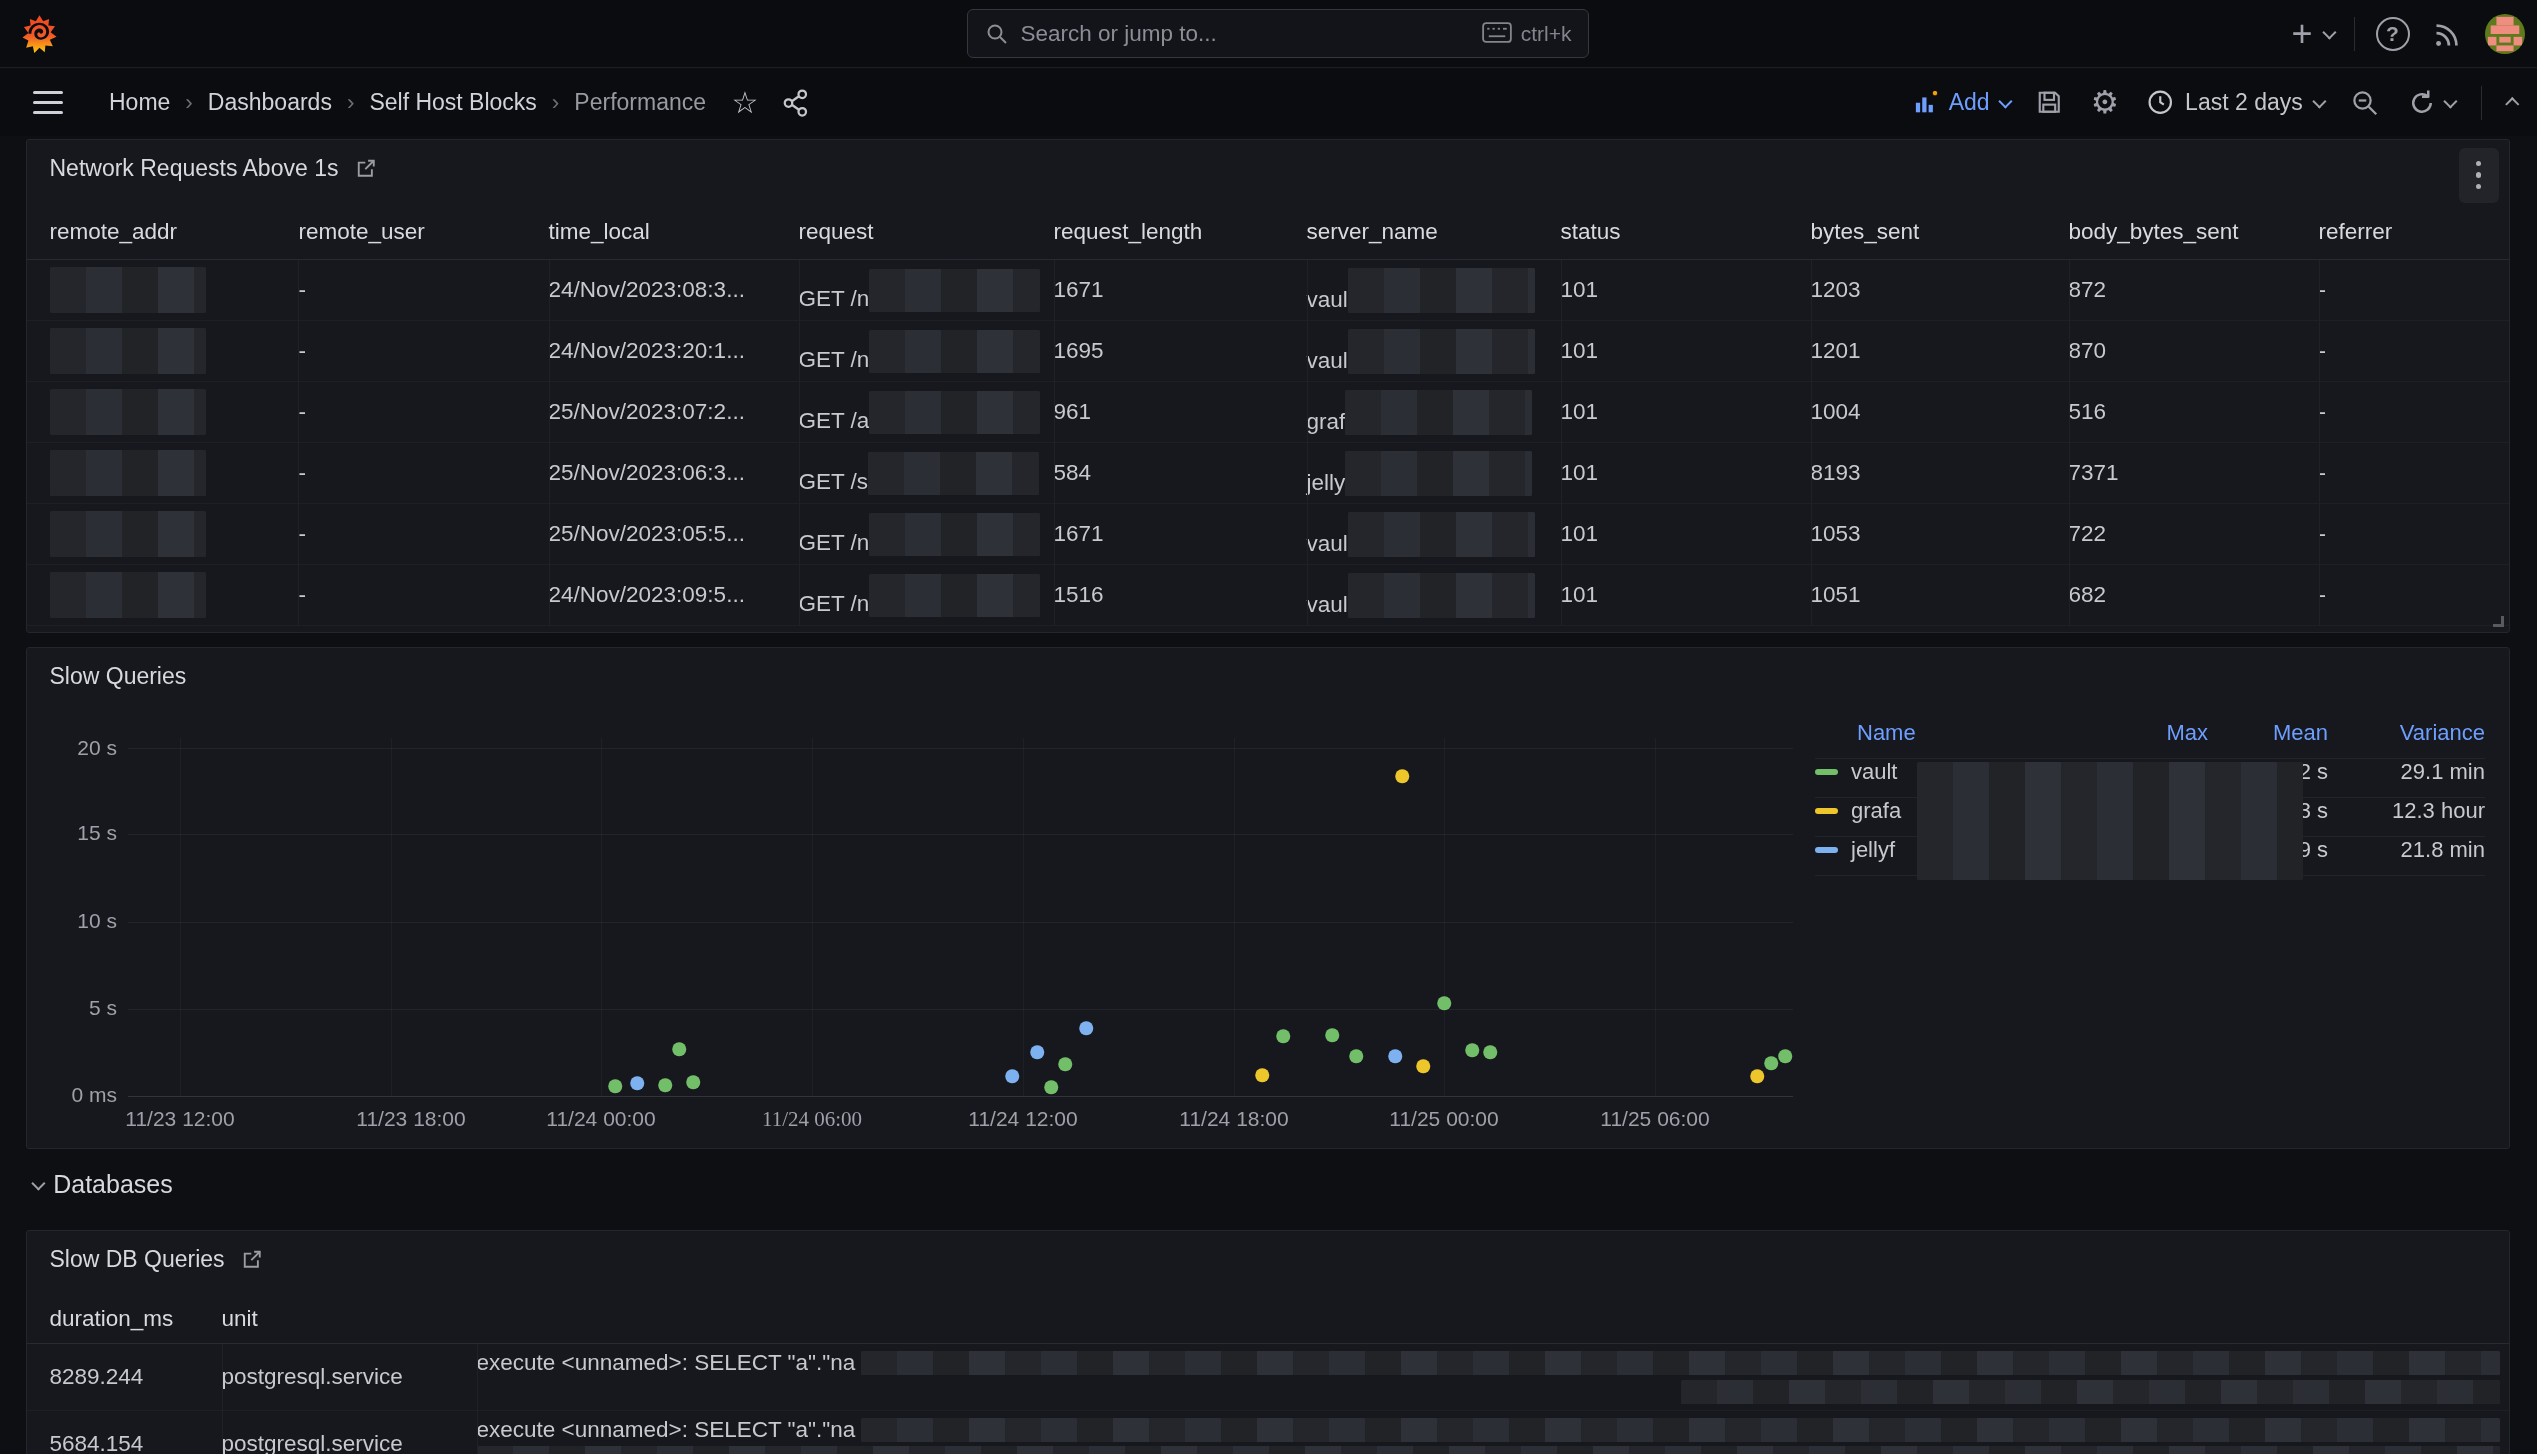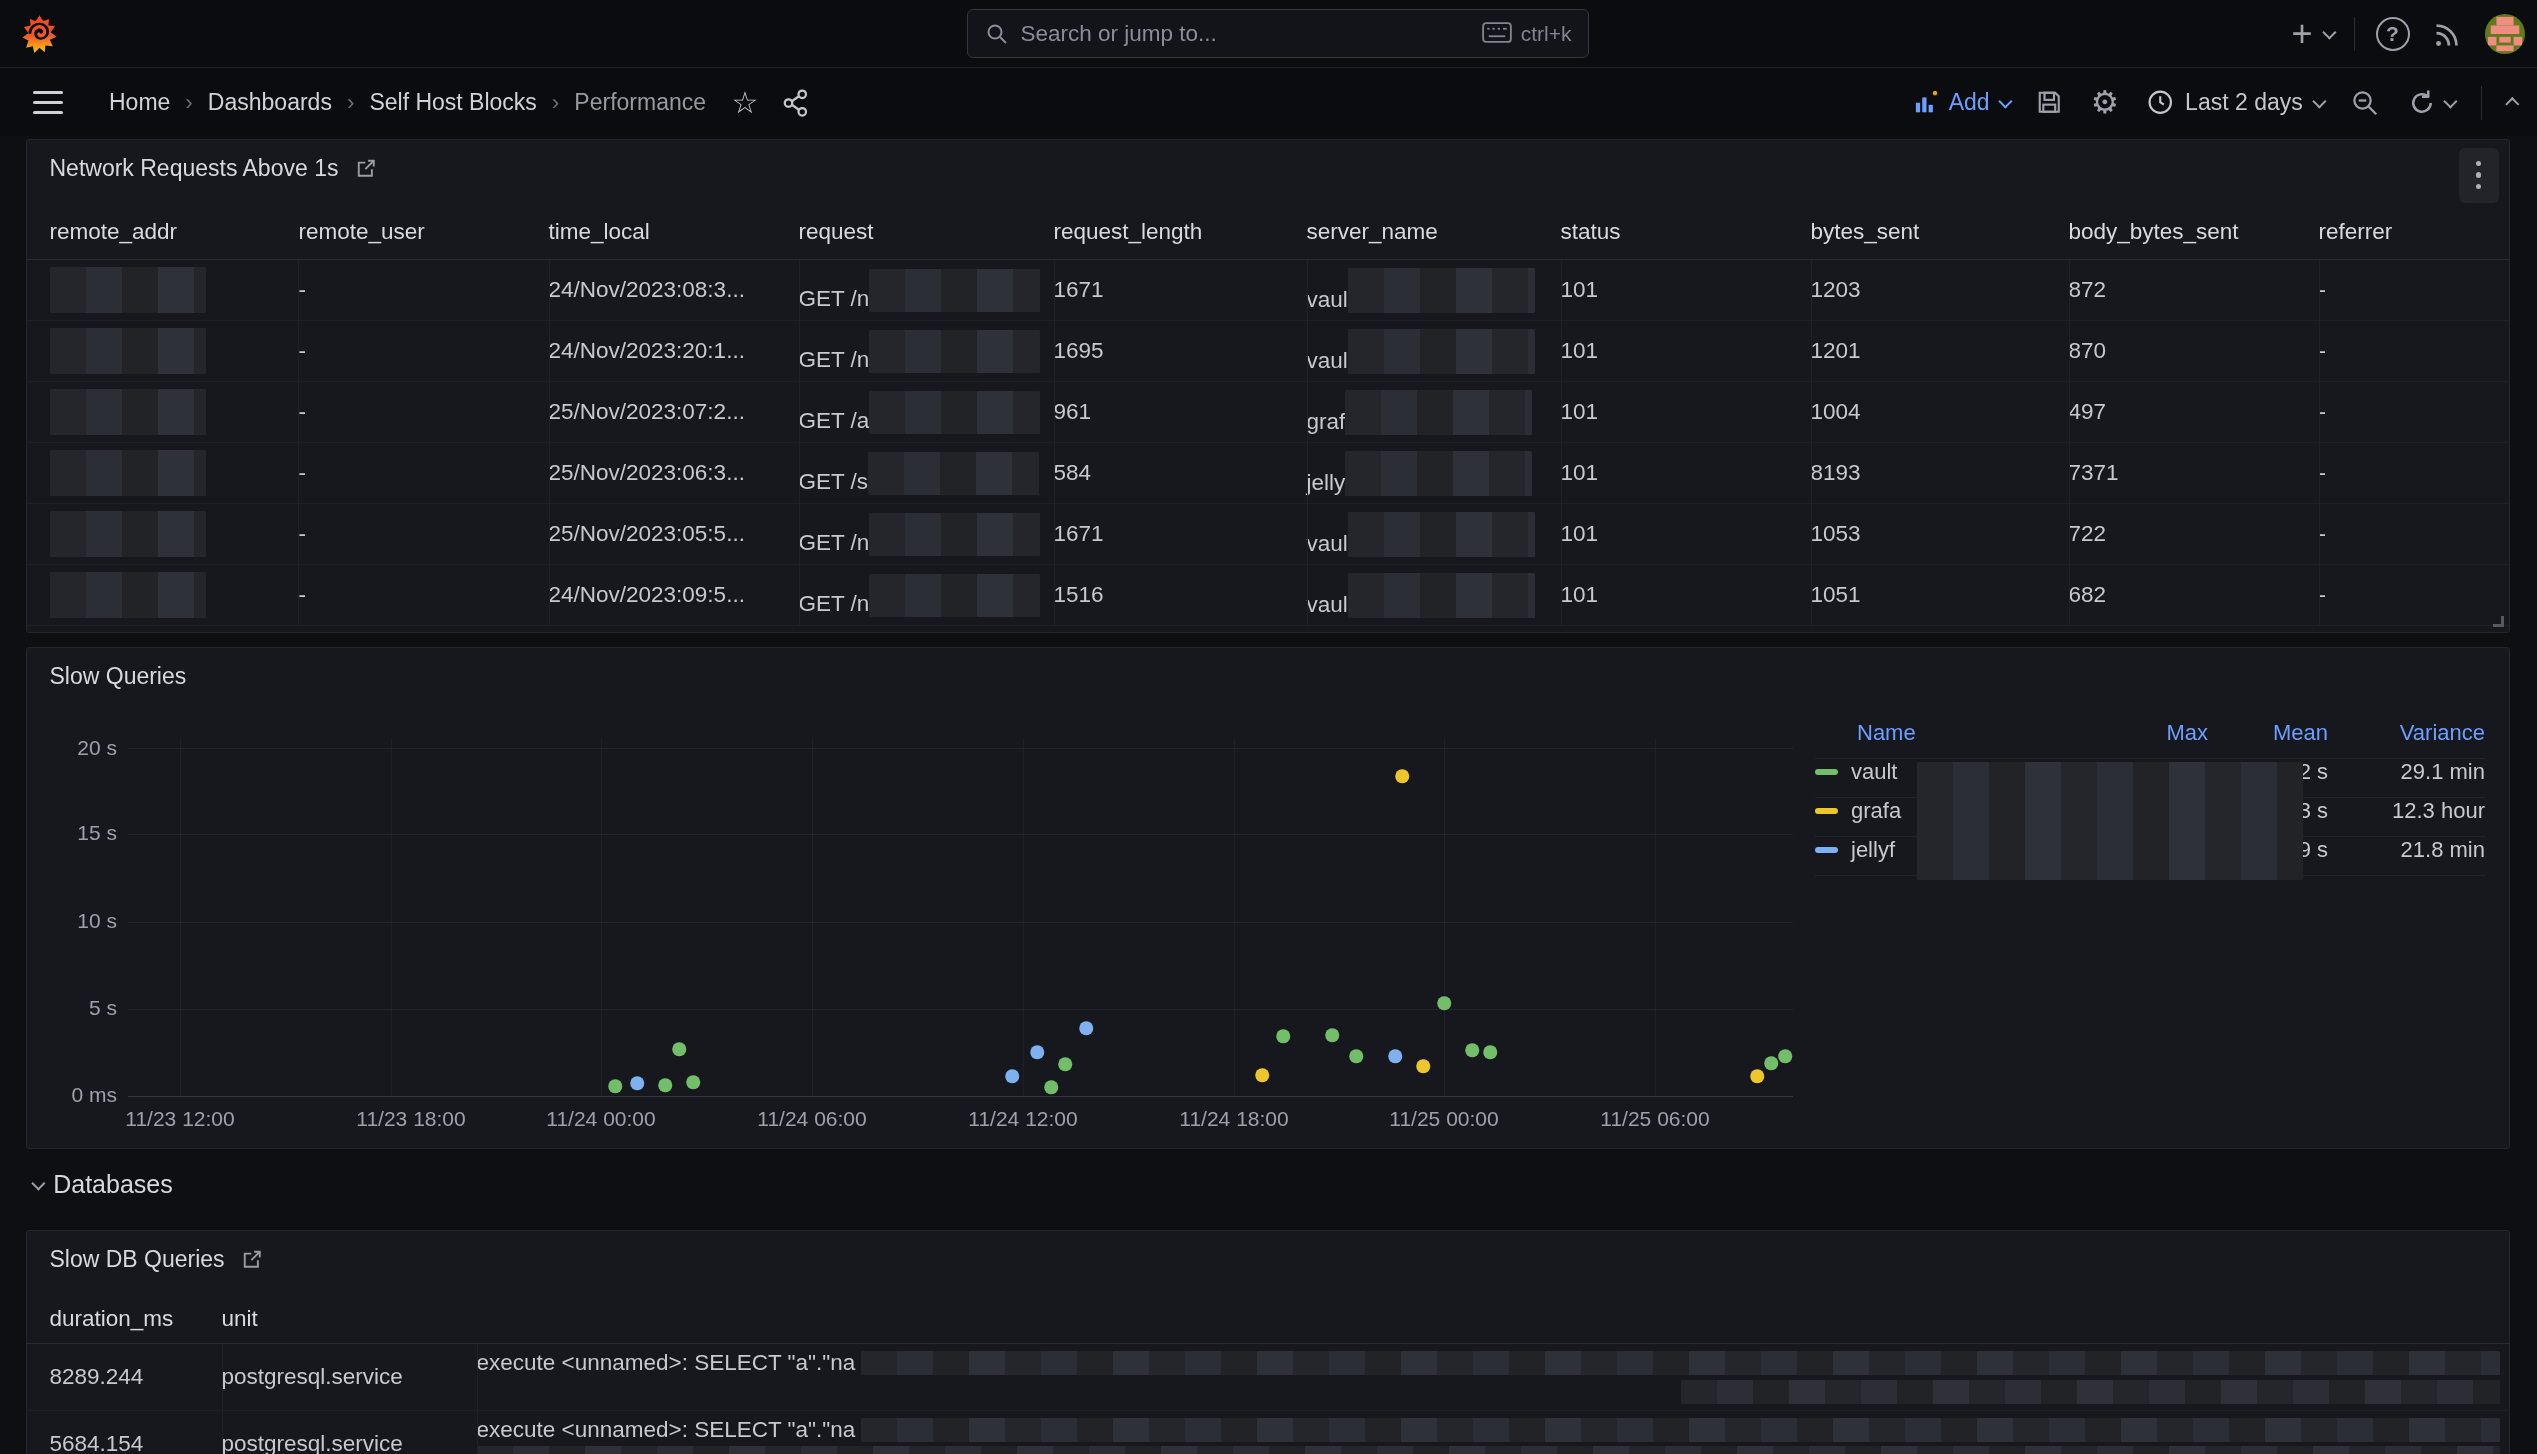--- a/index.html
+++ b/index.html
@@ -287,21 +287,21 @@
         <span class="cellflex">
           <span class="redact" style="width:156px;height:46px"></span>
         </span>
         <span>-</span>
         <span>25/Nov/2023:07:2...</span>
         <span class="cellflex">GET /a<span class="redact" style="width:171px;height:43px"></span></span>
         <span>961</span>
         <span class="cellflex">graf<span class="redact" style="width:187px;height:45px"></span></span>
         <span>101</span>
         <span>1004</span>
-        <span>497</span>
+        <span>516</span>
         <span>-</span>
       </div>
       <div class="nr-grid nr-row">
         <span class="cellflex">
           <span class="redact" style="width:156px;height:46px"></span>
         </span>
         <span>-</span>
         <span>25/Nov/2023:06:3...</span>
         <span class="cellflex">GET /s<span class="redact" style="width:171px;height:43px"></span></span>
         <span>584</span>
@@ -367,21 +367,21 @@
       <div class="ylab" style="top: 173px; left: 0px;">15 s</div>
       <div class="gridh" style="top: 100px;"></div>
       <div class="ylab" style="top: 88px; left: 0px;">20 s</div>
       <div class="gridv" style="left: 153px;"></div>
       <div class="xlab" style="left: 153px;">11/23 12:00</div>
       <div class="gridv" style="left: 364px;"></div>
       <div class="xlab" style="left: 384px;">11/23 18:00</div>
       <div class="gridv" style="left: 574px;"></div>
       <div class="xlab" style="left: 574px;">11/24 00:00</div>
       <div class="gridv" style="left: 785px;"></div>
-      <div class="xlab" style="left: 785px;">11/24 06:00</div>
+      <div class="xlab" style="left: 785px; font-family: Liberation Serif, serif;">11/24 06:00</div>
       <div class="gridv" style="left: 996px;"></div>
       <div class="xlab" style="left: 996px;">11/24 12:00</div>
       <div class="gridv" style="left: 1207px;"></div>
       <div class="xlab" style="left: 1207px;">11/24 18:00</div>
       <div class="gridv" style="left: 1417px;"></div>
       <div class="xlab" style="left: 1417px;">11/25 00:00</div>
       <div class="gridv" style="left: 1628px;"></div>
       <div class="xlab" style="left: 1628px;">11/25 06:00</div>
       <div class="dot" style="left: 588px; top: 438px; background: rgb(115, 191, 105);"></div>
       <div class="dot" style="left: 638px; top: 437px; background: rgb(115, 191, 105);"></div>

